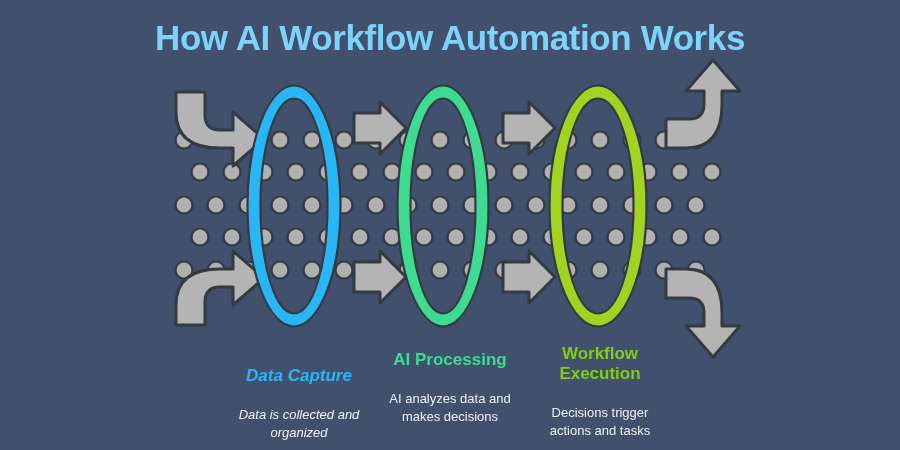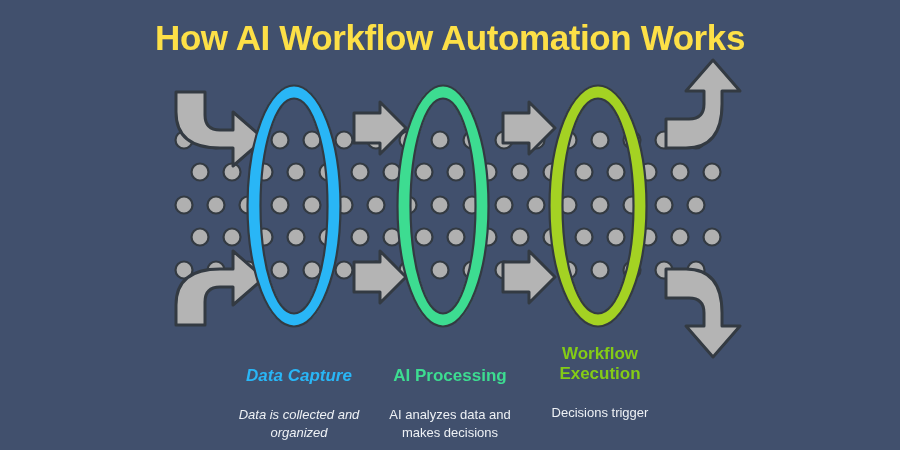--- a/index.html
+++ b/index.html
@@ -49,29 +49,29 @@
     font-family: "Liberation Sans", sans-serif;
   }
   .caption .cap-desc {
     margin-top: 20px;
     font-size: 13px;
     color: #eef1f5;
     line-height: 18px;
     font-family: "Liberation Sans", sans-serif;
   }
   #cap0 { left: 199px; top: 366px; font-style: italic; }
-  #cap1 { left: 350px; top: 366px; }
+  #cap1 { left: 350px; top: 350px; }
   #cap2 { left: 500px; top: 344px; }
 </style>
 </head>
 <body>
 
 <div id="canvas" style="background: rgb(65, 80, 109);">
 
-  <div id="title" style="color: #fde047;">How AI Workflow Automation Works</div>
+  <div id="title" style="color: #7dd3fc;">How AI Workflow Automation Works</div>
 
   <svg id="stage" viewBox="0 0 900 450">
     <defs>
       <clipPath id="dotsClip">
         <rect x="0" y="80" width="900" height="260"></rect>
       </clipPath>
     </defs>
 
     <g id="dotfield" clip-path="url(#dotsClip)">
         <circle cx="184" cy="140" r="8.5" fill="#b0b0b0" stroke="#333a42" stroke-width="2.2"></circle>
@@ -207,16 +207,17 @@
     </div>
   </div>
 
   <div class="caption" id="cap2">
     <div class="cap-title" style="color: #84cc16;">
       <div>Workflow</div>
       <div>Execution</div>
     </div>
     <div class="cap-desc">
       <div>Decisions trigger</div>
+      <div>actions and tasks</div>
     </div>
   </div>
 
 </div>
 
 </body></html>

